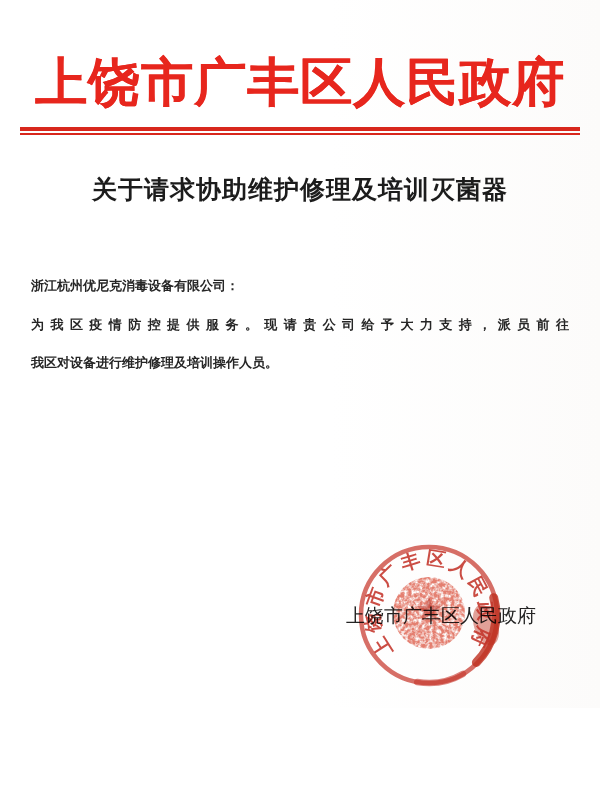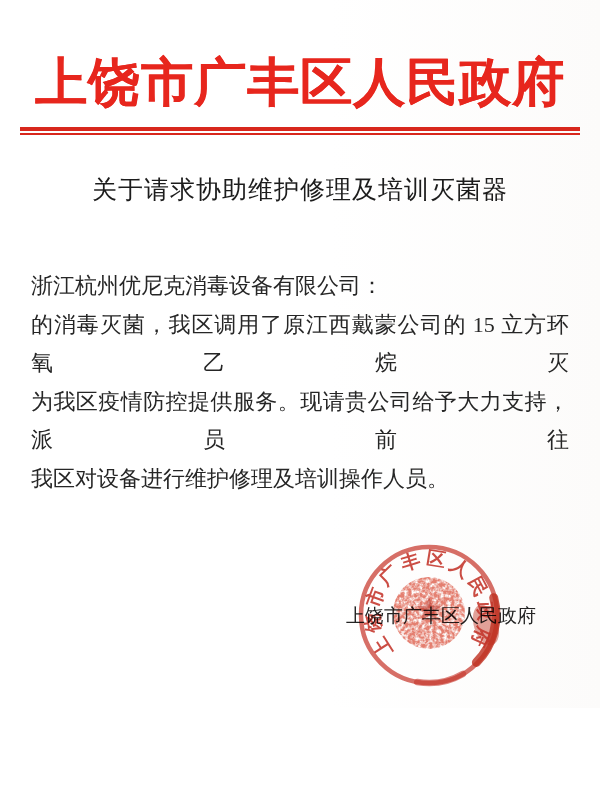--- a/index.html
+++ b/index.html
@@ -39,32 +39,33 @@
   .rule-thick { top: 127px; height: 4px; }
   .rule-thin  { top: 133px; height: 2px; }
   .doc-title {
     position: absolute;
     top: 174px;
     left: 0;
     width: 100%;
     text-align: center;
     font-size: 25px;
     line-height: 31px;
-    font-weight: normal;
+    font-weight: bold;
     color: #1c1c1c;
     letter-spacing: 1px;
   }
   .letter-body {
     position: absolute;
     top: 267px;
     left: 31px;
     width: 538px;
-    font-size: 22px;
+    font-size: 13px;
     line-height: 38.5px;
     color: #262626;
+    font-weight: bold;
   }
   .salutation { text-align: left; }
   .pline { width: 100%; }
   .jfull {
     text-align: justify;
     text-align-last: justify;
   }
   .indent { text-indent: 2em; }
   .sig-org {
     position: absolute;
@@ -107,21 +108,20 @@
 
   <div class="rule rule-thick"></div>
   <div class="rule rule-thin"></div>
 
   <div class="doc-title">
     <div>关于请求协助维护修理及培训灭菌器</div>
   </div>
 
   <div class="letter-body">
     <div class="salutation">浙江杭州优尼克消毒设备有限公司：</div>
-    <div class="pline jfull">的消毒灭菌，我区调用了原江西戴蒙公司的 15 立方环氧乙烷灭</div>
     <div class="pline jfull">为我区疫情防控提供服务。现请贵公司给予大力支持，派员前往</div>
     <div class="pline">我区对设备进行维护修理及培训操作人员。</div>
   </div>
 
   <div class="sig-org">上饶市广丰区人民政府</div>
 
 
   <svg class="seal" viewBox="0 0 170 170" xmlns="http://www.w3.org/2000/svg">
     <defs>
       <filter id="speckle" x="-20%" y="-20%" width="140%" height="140%">

